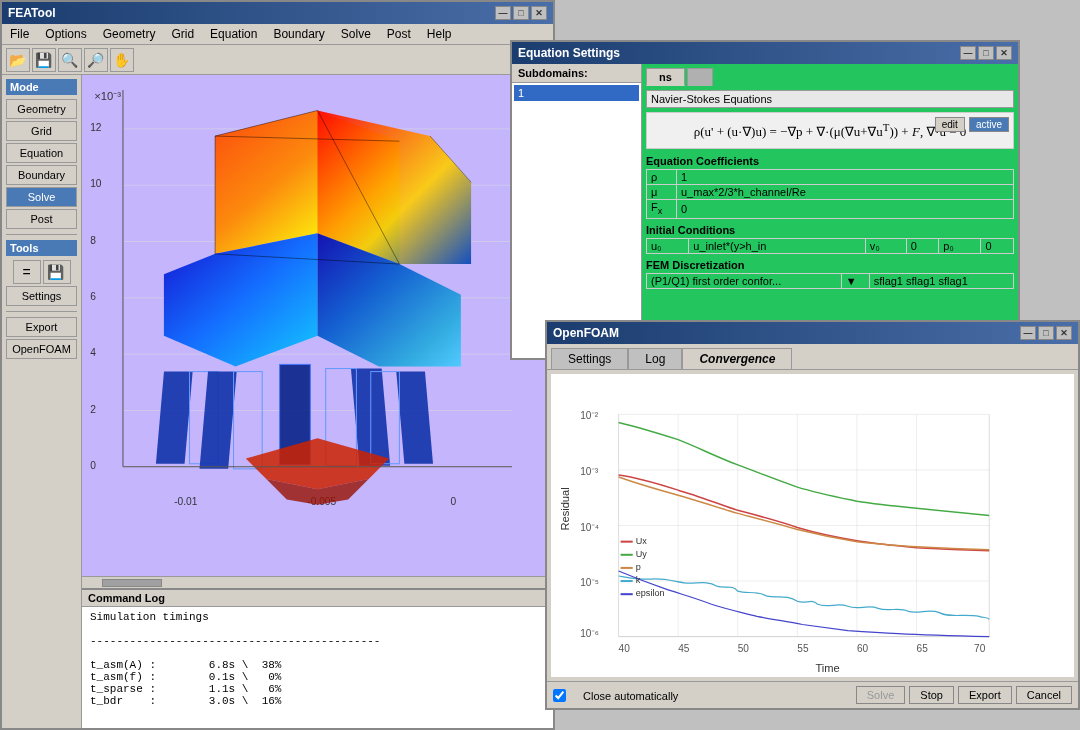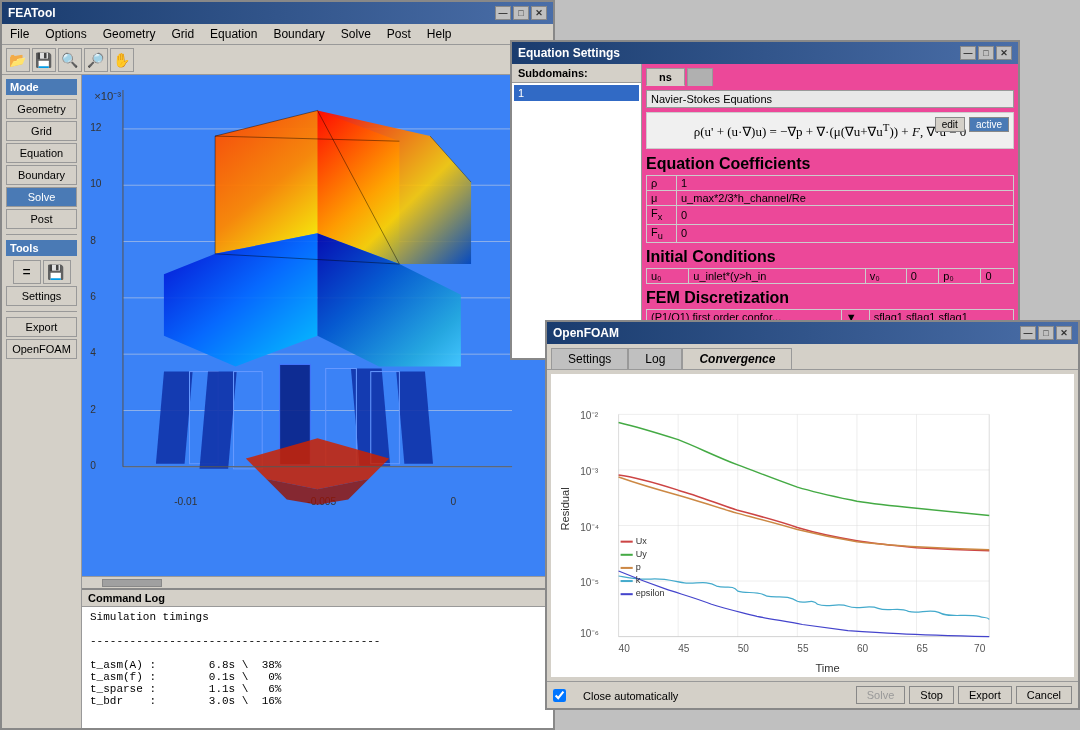--- a/index.html
+++ b/index.html
@@ -151,21 +151,21 @@
       display: flex;
       align-items: center;
       justify-content: center;
       cursor: pointer;
       font-size: 14px;
     }
 
     
     .plot-area {
       flex: 1;
-      background: #3b82f6;
+      background: #c4b5fd;
       position: relative;
       overflow: hidden;
     }
 
     
     .command-log {
       height: 140px;
       background: white;
       border-top: 2px solid #888;
       overflow: hidden;
@@ -188,21 +188,21 @@
       white-space: pre;
     }
 
     
     .eq-window {
       position: absolute;
       top: 40px;
       left: 510px;
       width: 510px;
       height: 320px;
-      background: #ec4899;
+      background: #22c55e;
       border: 2px solid #888;
       z-index: 10;
     }
 
     .eq-content {
       display: flex;
       flex: 1;
       height: calc(100% - 22px);
       justify-content: space-between;
     }
@@ -315,21 +315,21 @@
       width: 100%;
       margin-bottom: 3px;
     }
 
     .coeff-table td, .coeff-table th {
       border: 1px solid #ccc;
       padding: 1px 4px;
     }
 
     .coeff-section {
-      font-size: 16px;
+      font-size: 11px;
       font-weight: bold;
       margin: 2px 0;
     }
 
     
     .of-window {
       position: absolute;
       top: 320px;
       left: 545px;
       width: 535px;
@@ -628,24 +628,20 @@
             <tr>
           <td style="width:30px;">ρ</td>
           <td>1</td>
         </tr>
         <tr>
           <td>μ</td>
           <td>u_max*2/3*h_channel/Re</td>
         </tr>
         <tr>
           <td>F<sub>x</sub></td>
-          <td>0</td>
-        </tr>
-        <tr>
-          <td>F<sub>u</sub></td>
           <td>0</td>
         </tr>
       </tbody>
         </table>
       <div class="coeff-section">Initial Conditions</div>
       <table class="coeff-table">
         <tbody>
             <tr>
           <td>u₀</td>
           <td>u_inlet*(y&gt;h_in</td>

